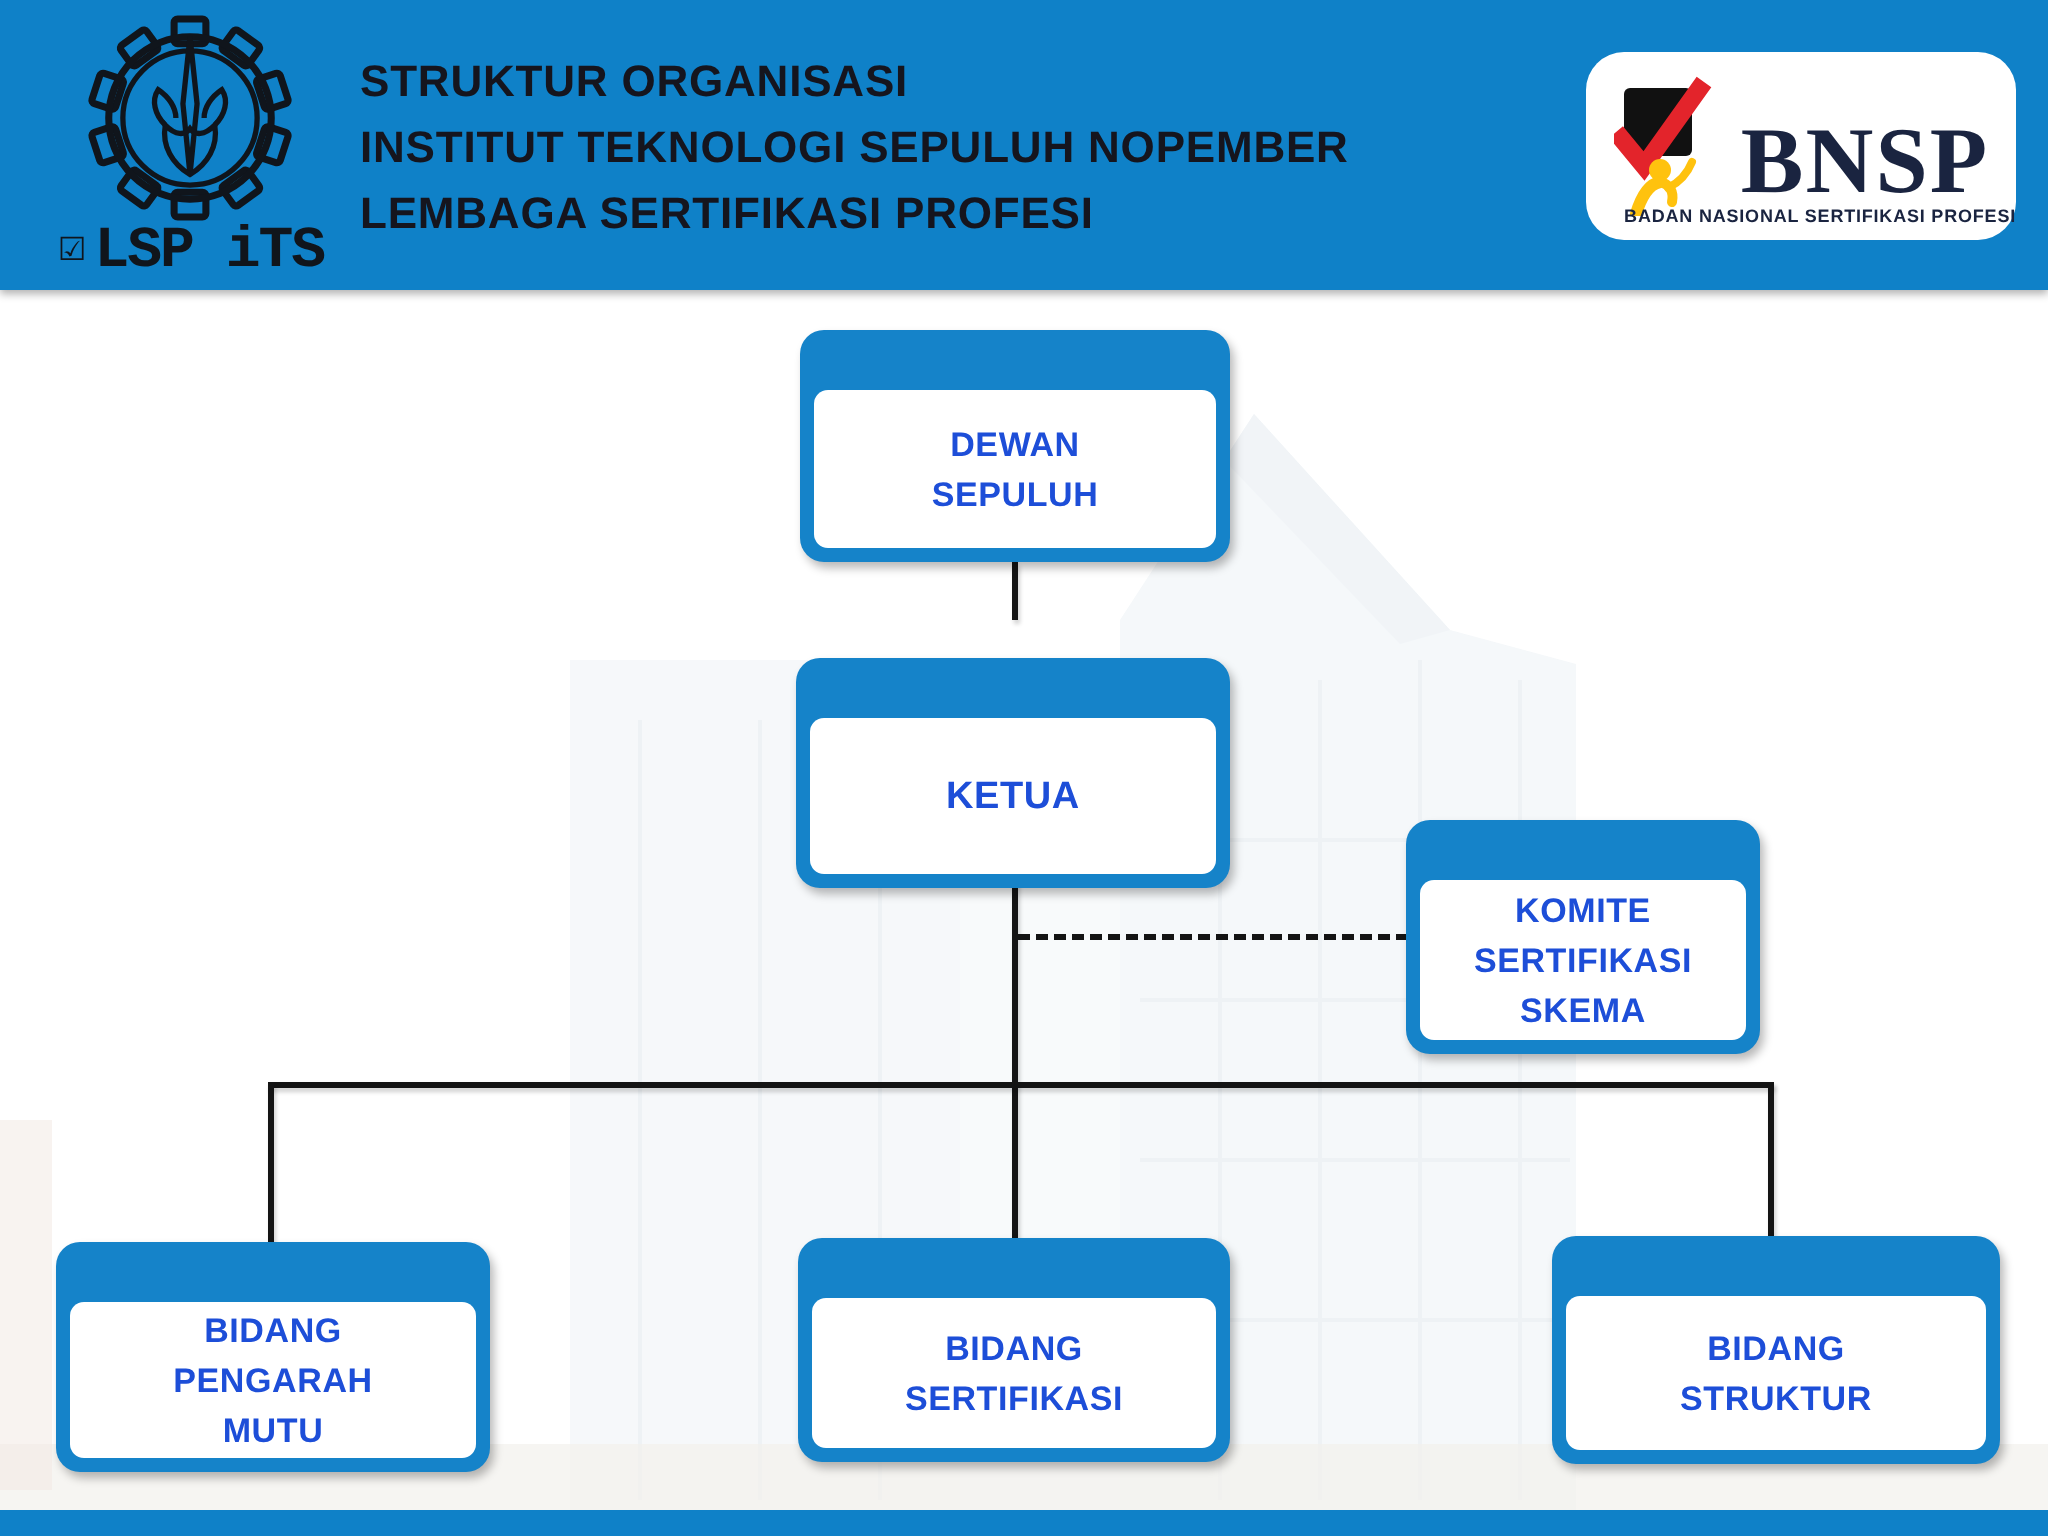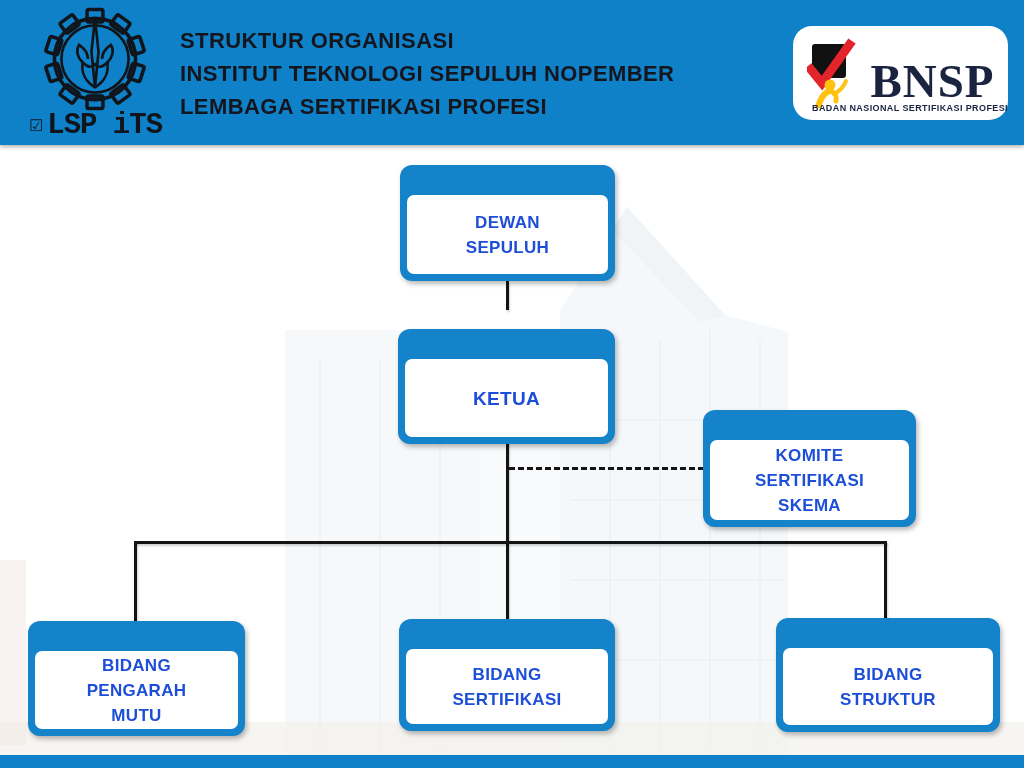--- a/index.html
+++ b/index.html
@@ -180,21 +180,21 @@
       <span>SEPULUH</span>
     </div>
   </div>
 
   <div class="node" style="left:398px;top:309px;width:217px;height:115px;margin-top:20px;">
     <div class="node-inner big">
       <span>KETUA</span>
     </div>
   </div>
 
-  <div class="node" style="left:703px;top:410px;width:213px;height:117px;">
+  <div class="node" style="left:703px;top:410px;width:177px;height:117px;">
     <div class="node-inner">
       <span>KOMITE</span>
       <span>SERTIFIKASI</span>
       <span>SKEMA</span>
     </div>
   </div>
 
   <div class="node" style="left:28px;top:621px;width:217px;height:115px;">
     <div class="node-inner">
       <span>BIDANG</span>

